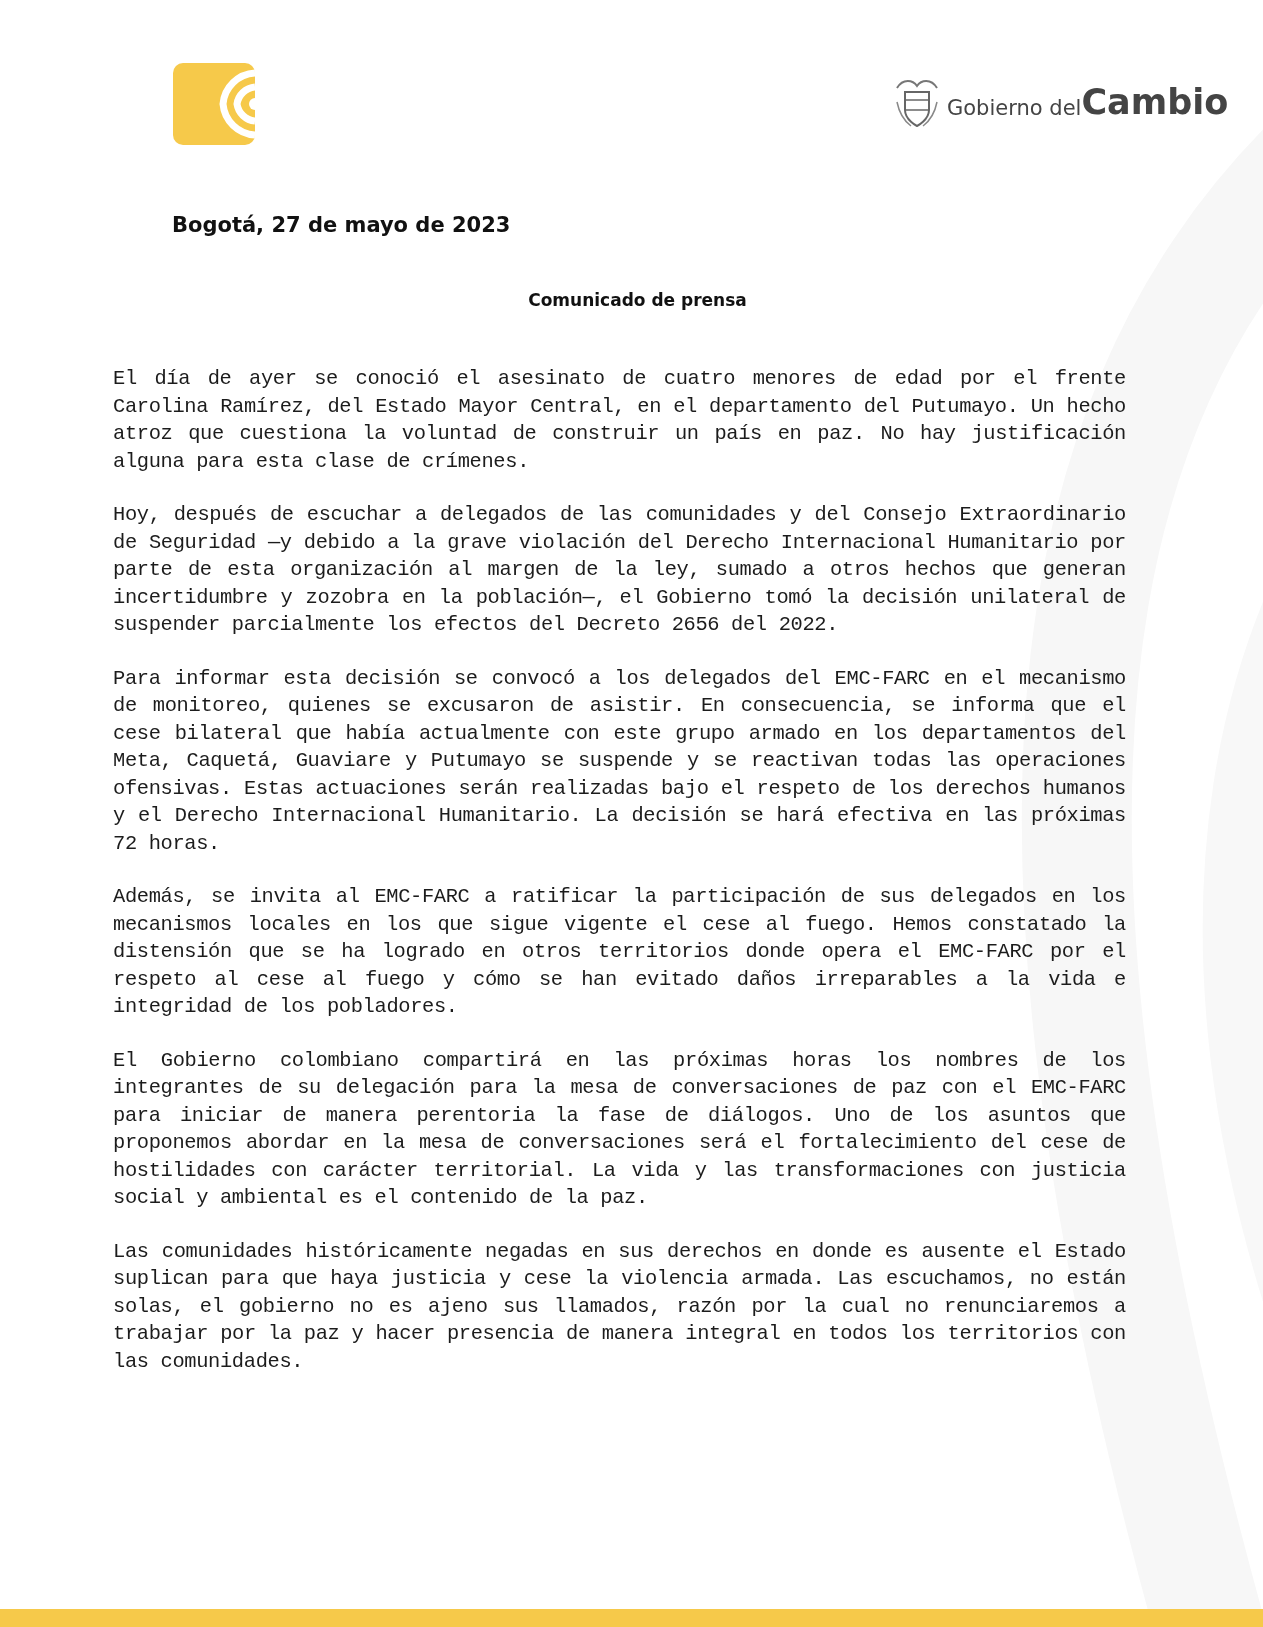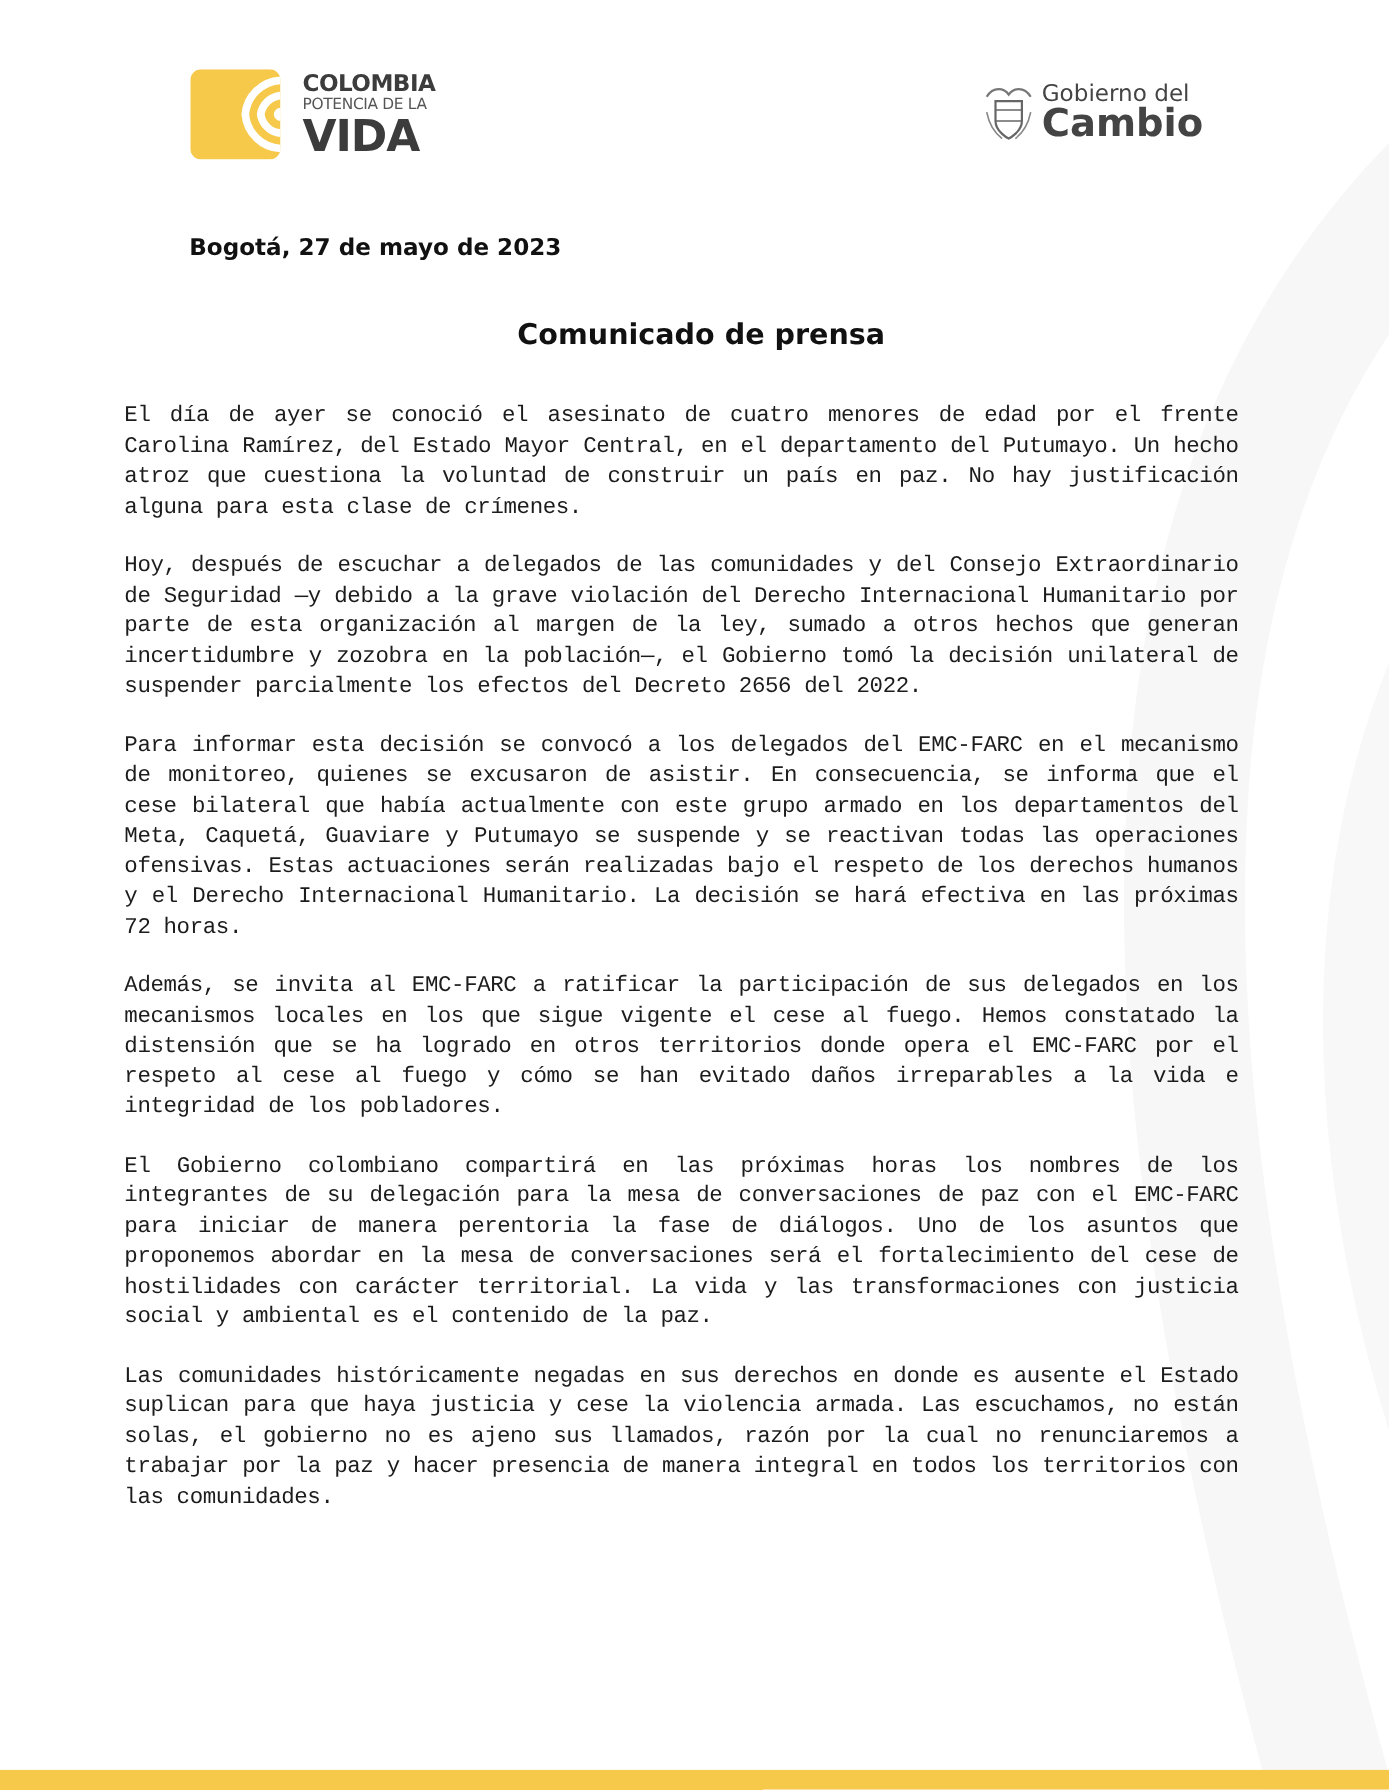--- a/index.html
+++ b/index.html
@@ -11,25 +11,25 @@
   }
   .watermark { position: absolute; right: -200px; top: 40px; width: 700px; height: 1600px; z-index: 0; pointer-events: none; }
   .logo-left { position: absolute; left: 173px; top: 62px; width: 240px; height: 84px; display: flex; align-items: center; z-index: 1; }
   .logo-left .mark { width: 82px; height: 82px; position: relative; }
   .logo-left .text { margin-left: 20px; display: flex; flex-direction: column; color: #3c3c3c; font-family: "DejaVu Sans", sans-serif; }
   .logo-left .t1 { font-weight: bold; font-size: 21px; letter-spacing: -0.5px; line-height: 22px; }
   .logo-left .t2 { font-size: 14px; line-height: 17px; letter-spacing: -0.3px; color: #555; }
   .logo-left .t3 { font-weight: bold; font-size: 40px; line-height: 40px; letter-spacing: -1px; }
   .logo-right { position: absolute; left: 893px; top: 74px; display: flex; align-items: center; z-index: 1; }
   .logo-right .shield { width: 48px; height: 56px; }
-  .logo-right .text { margin-left: 6px; display: flex; flex-direction: column; color: #444; }
+  .logo-right .text { margin-left: 6px; display: flex; flex-direction: row; color: #444; align-items: flex-end; }
   .logo-right .r1 { font-size: 21px; line-height: 22px; }
   .logo-right .r2 { font-size: 35px; font-weight: bold; line-height: 34px; }
   .date { position: absolute; left: 172px; top: 213px; font-weight: bold; font-size: 21px; color: #111; z-index: 1; }
-  .title { position: absolute; left: 0; width: 1254px; top: 290px; text-align: center; font-weight: bold; font-size: 26px; color: #111; z-index: 1; padding-left: 21px; box-sizing: border-box; }
+  .title { position: absolute; left: 0; width: 1254px; top: 290px; text-align: center; font-weight: bold; font-size: 17px; color: #111; z-index: 1; padding-left: 21px; box-sizing: border-box; }
   .body { position: absolute; left: 113px; top: 365px; width: 1013px; z-index: 1; }
   .body p {
     margin: 0 0 26px 0; font-size: 20.4px; line-height: 27.5px; text-align: justify;
     font-family: Liberation Mono, monospace; font-stretch: condensed; letter-spacing: -0.35px; color: #1c1c1c;
   }
   .footer-bar { position: absolute; left: 0; bottom: 0; width: 1263px; height: 18px; background: #f6c94a; z-index: 1; }
 </style>
 </head>
 <body>
 
@@ -38,25 +38,20 @@
   <path d="M700 350 C 480 550, 420 900, 560 1300" fill="none" stroke="#f8f8f8" stroke-width="90"></path>
 </svg>
 
 <div class="logo-left">
   <svg class="mark" viewBox="0 0 82 82">
     <rect x="0" y="0" width="82" height="82" rx="10" fill="#f6c94a"></rect>
     <path d="M82 10 A 34 34 0 0 0 50 41 A 34 34 0 0 0 82 72" fill="none" stroke="#fff" stroke-width="7"></path>
     <path d="M82 24 A 20 20 0 0 0 64 41 A 20 20 0 0 0 82 58" fill="none" stroke="#fff" stroke-width="7"></path>
     <circle cx="82" cy="41" r="6" fill="#fff"></circle>
   </svg>
-  <div class="text">
-    <span class="t1">COLOMBIA</span>
-    <span class="t2">POTENCIA DE LA</span>
-    <span class="t3">VIDA</span>
-  </div>
 </div>
 
 <div class="logo-right">
   <svg class="shield" viewBox="0 0 48 56">
     <path d="M4 14 C 10 4, 20 6, 24 12 C 28 6, 38 4, 44 14" fill="none" stroke="#777" stroke-width="2"></path>
     <path d="M12 18 H36 V36 C36 46, 24 52, 24 52 C24 52, 12 46, 12 36 Z" fill="none" stroke="#666" stroke-width="2"></path>
     <line x1="12" y1="26" x2="36" y2="26" stroke="#666" stroke-width="1.5"></line>
     <line x1="12" y1="36" x2="36" y2="36" stroke="#666" stroke-width="1.5"></line>
     <path d="M4 28 C 6 38, 10 46, 18 52 M44 28 C 42 38, 38 46, 30 52" fill="none" stroke="#888" stroke-width="1.5"></path>
   </svg>

